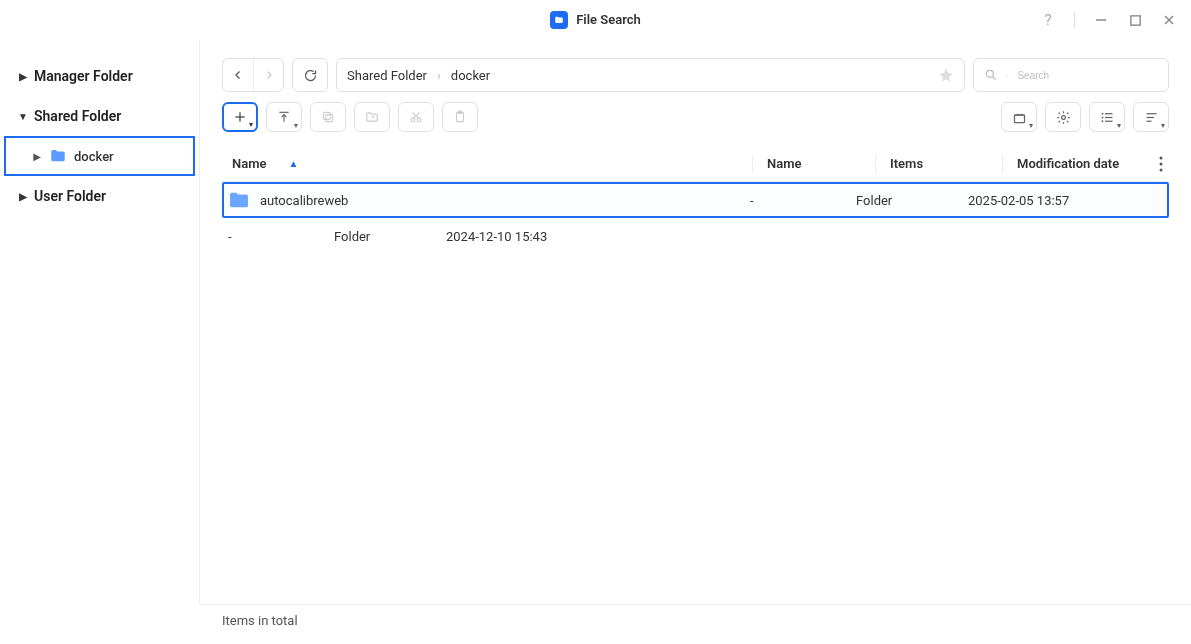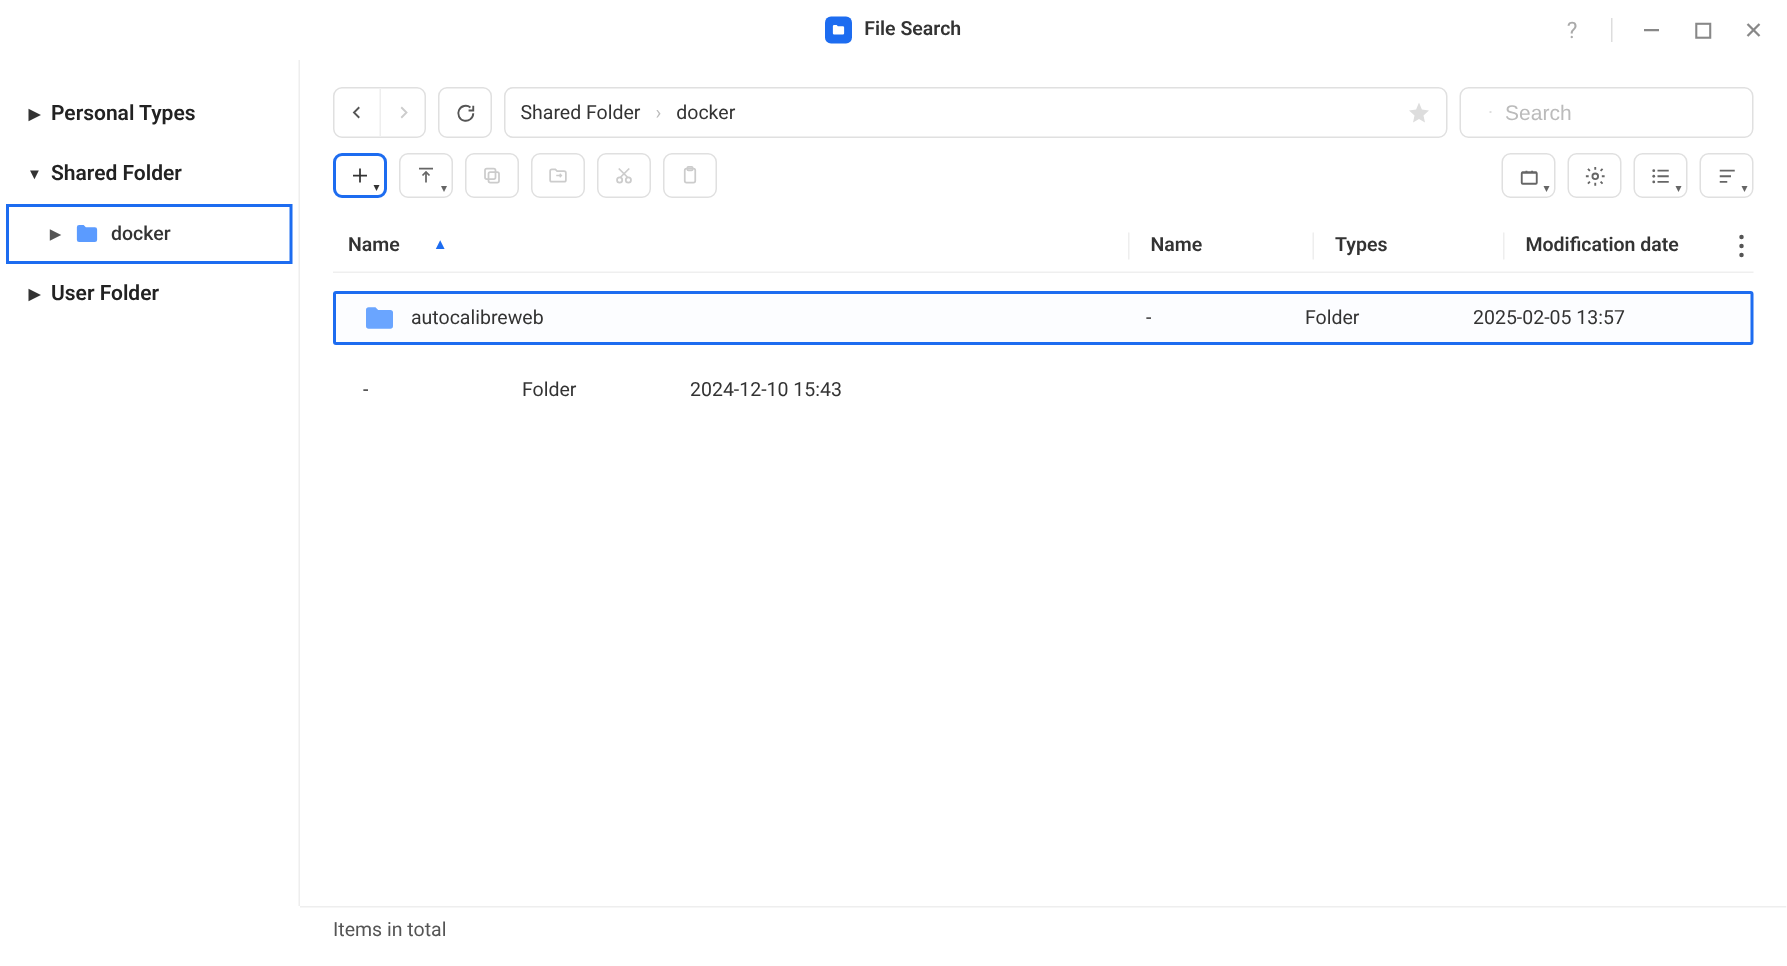--- a/index.html
+++ b/index.html
@@ -77,21 +77,21 @@
     display:flex; align-items:center; padding:0 10px; gap:10px; color:#333;
     min-width:0;
   }
   .breadcrumb .crumb { cursor:pointer; }
   .breadcrumb .sep { color:#bbb; }
   .breadcrumb .star { margin-left:auto; color:#ccc; cursor:pointer; }
   .search {
     width:196px; height:34px; border:1px solid #e0e0e0; border-radius:6px;
     display:flex; align-items:center; padding:0 10px; gap:8px; color:#aaa;
   }
-  .search input { border:none; outline:none; flex:1; font-size:14px; color:#333; background:transparent;}
+  .search input { border:none; outline:none; flex:1; font-size:10px; color:#333; background:transparent;}
   .search input::placeholder { color:#bbb; }
   .action-toolbar {
     display:flex; align-items:center; gap:8px;
     padding:10px 22px 0 22px;
   }
   .action-toolbar .spacer { flex:1; }
   .ibtn-boxed {
     width:36px; height:30px; border:1px solid #e0e0e0; border-radius:6px;
     display:flex; align-items:center; justify-content:center; cursor:pointer; color:#666; background:#fff;
   }
@@ -107,21 +107,21 @@
   .thead .col.name { flex: 0 0 520px; display:flex; align-items:center; gap:18px;}
   .thead .col.size { flex: 0 0 108px; }
   .thead .col.types { flex: 0 0 112px; }
   .thead .col.mod { flex: 1; }
   .thead .divider { width:1px; height:18px; background:#eee; margin-right:14px;}
   .thead .sort-caret { color:#1d6cf0; font-size:10px; margin-left:4px;}
   .thead .more { position:absolute; right:6px; color:#555; cursor:pointer;}
   .rows { }
   .row {
     display:flex; align-items:center; height:36px;
-    padding-left:18px; color:#333;margin-top:12px;
+    padding-left:4px; color:#333;
   }
   .row .cell.name { flex:0 0 520px; display:flex; align-items:center; gap:10px;}
   .row .cell.size { flex:0 0 108px; padding-left:2px;}
   .row .cell.types { flex:0 0 112px;}
   .row .cell.mod { flex:1;}
   .row.selected {
     border:2px solid #1d6cf0; border-radius:2px; background:#fcfdff;
   }
   .folder-icon {
     width:22px; height:18px; display:flex; align-items:center; justify-content:center;
@@ -165,21 +165,21 @@
         </svg>
     </span>
   </div>
 </div>
 
 <div class="main">
 
   <div class="sidebar">
     <div class="tree-row">
       <span class="caret">▶</span>
-      <span>Personal Types</span>
+      <span>Manager Folder</span>
     </div>
     <div class="tree-row">
       <span class="caret">▼</span>
       <span>Shared Folder</span>
     </div>
     <div class="selected-wrap">
       <div class="tree-row level2" style="height:36px;">
         <span class="caret" style="color:#555;">▶</span>
         <span class="ficon">
           <svg viewBox="0 0 24 24" width="18" height="18">
@@ -319,21 +319,21 @@
         <div class="col name">
           <span>Name</span>
           <span class="sort-caret">▲</span>
         </div>
         <div class="divider"></div>
         <div class="col size">
           <span>Name</span>
         </div>
         <div class="divider"></div>
         <div class="col types">
-          <span>Types</span>
+          <span>Items</span>
         </div>
         <div class="divider"></div>
         <div class="col mod">
           <span>Modification date</span>
         </div>
         <span class="more">
           <svg width="4" height="16" viewBox="0 0 4 16">
               <circle cx="2" cy="2" r="1.5" fill="#555"></circle>
               <circle cx="2" cy="8" r="1.5" fill="#555"></circle>
               <circle cx="2" cy="14" r="1.5" fill="#555"></circle>

